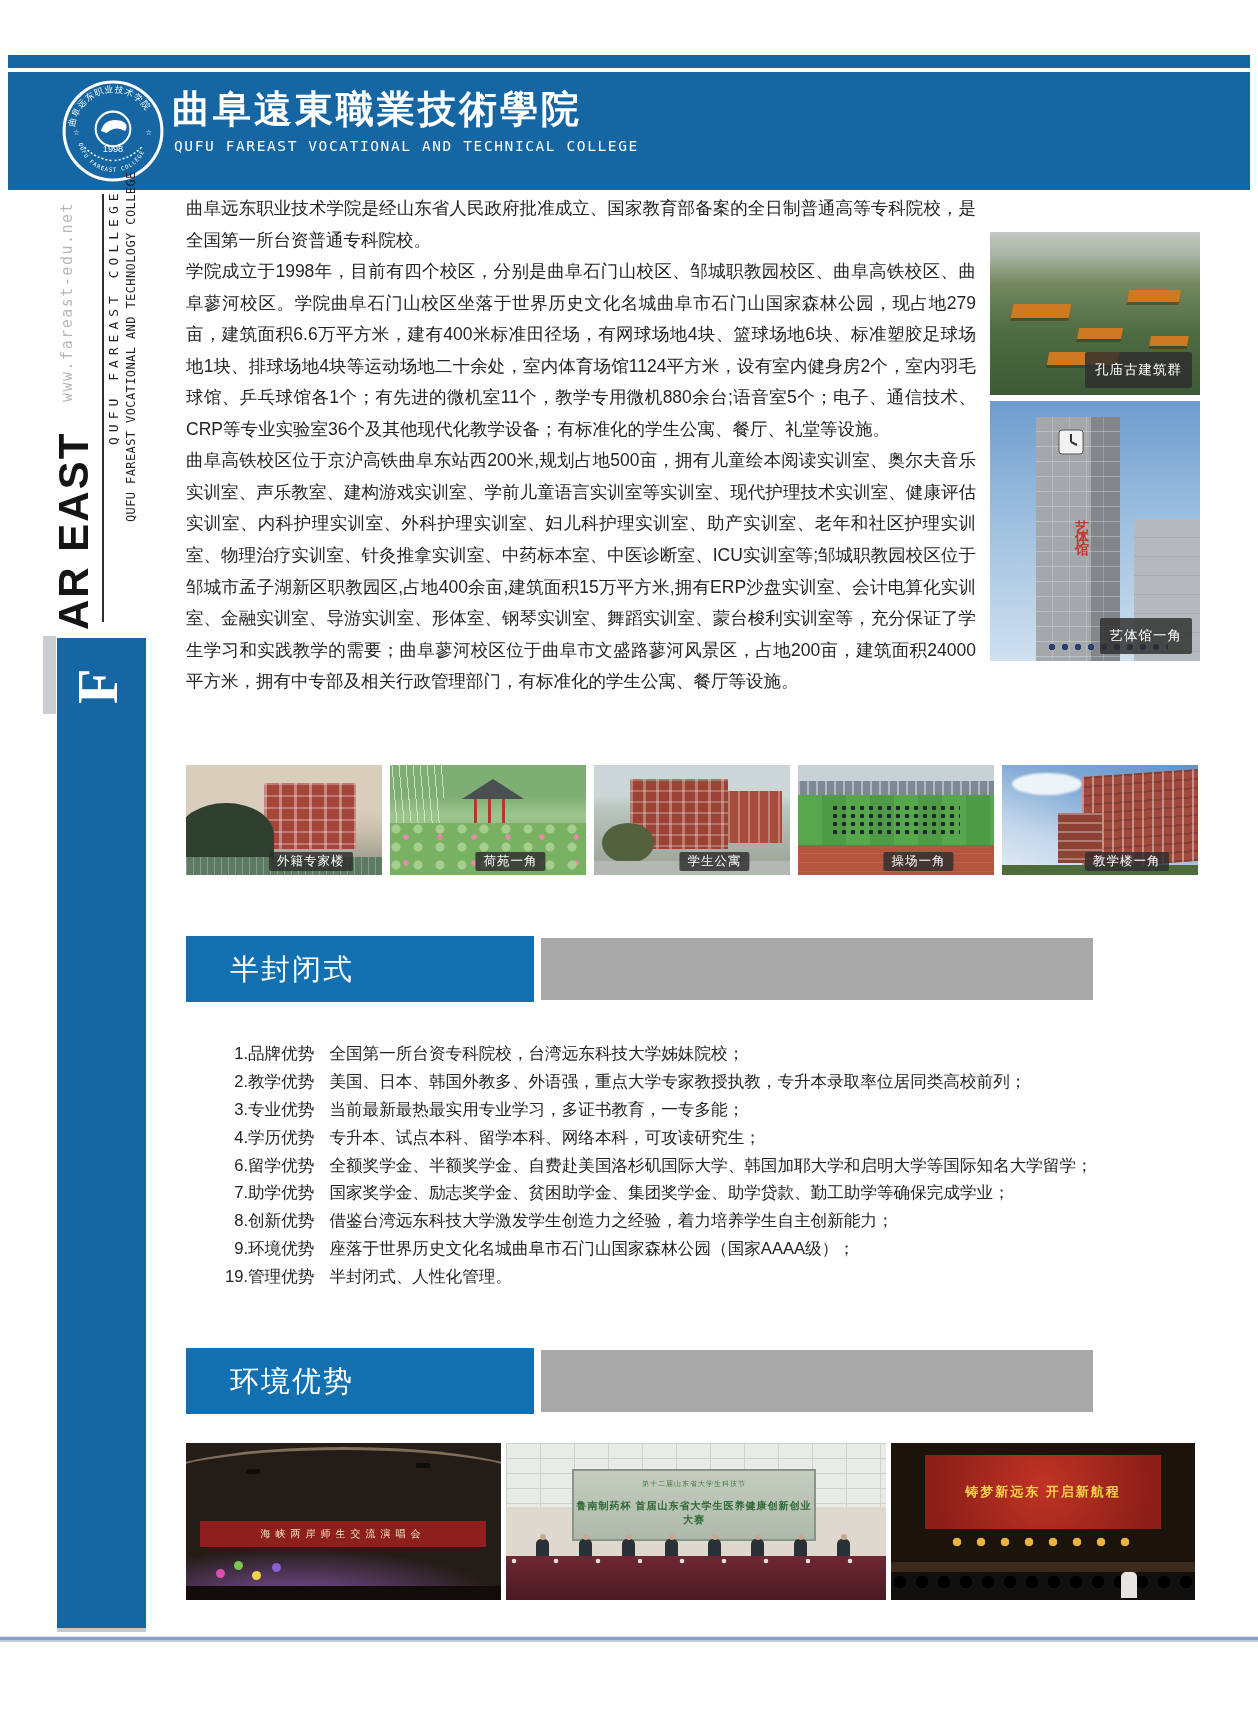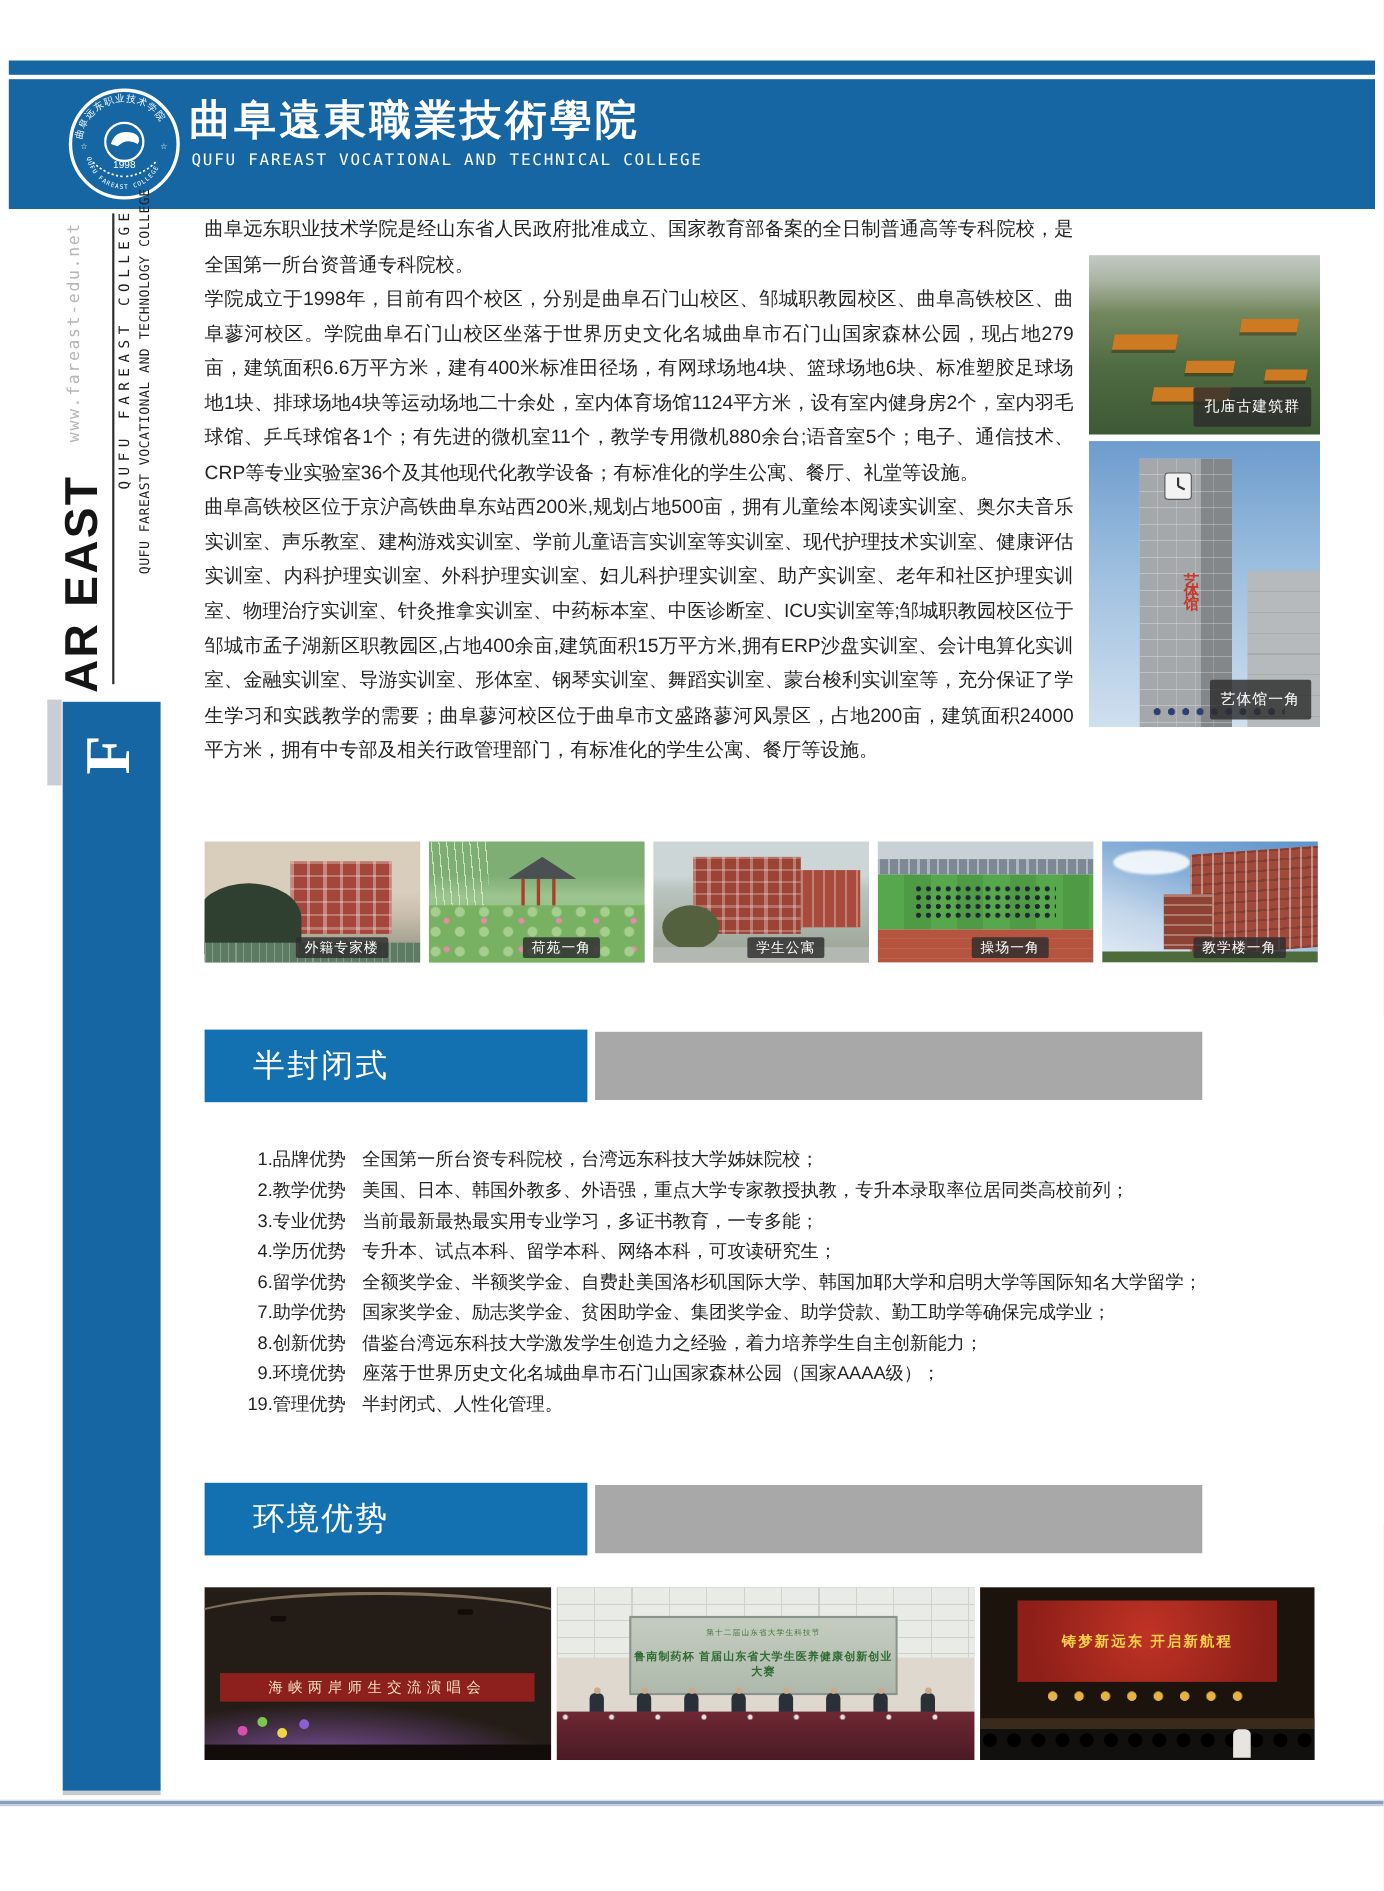--- a/index.html
+++ b/index.html
@@ -137,21 +137,21 @@
   .adv-text{margin-left:15px;}
 
   
   .culture{position:absolute;left:186px;top:1443px;height:157px;display:flex;gap:5px;}
   .culture .fig{height:157px;flex:0 0 auto;}
   .c1{width:315px;background:#241c16;}
   .c1 .arc{position:absolute;left:-12%;top:4px;width:124%;height:70px;border:0;
       border-top:3px solid #7e6e5a;border-radius:50% 50% 0 0;}
   .c1 .fan{position:absolute;width:14px;height:5px;background:#0f0c09;border-radius:2px;}
   .c1 .banner{position:absolute;left:14px;top:78px;width:286px;height:26px;background:#8d1f1c;
-      color:#f3e3c0;font-size:13px;letter-spacing:5px;text-align:center;line-height:26px;white-space:nowrap;}
+      color:#f3e3c0;font-size:10px;letter-spacing:5px;text-align:center;line-height:26px;white-space:nowrap;}
   .c1 .glow{position:absolute;left:0;bottom:0;width:100%;height:52px;
       background:radial-gradient(ellipse at 35% 100%,rgba(140,90,180,.85) 0%,rgba(140,90,180,0) 70%);}
   .c1 .balloon{position:absolute;width:9px;height:9px;border-radius:50%;}
   .c1 .front{position:absolute;left:0;bottom:0;width:100%;height:14px;background:#120d0a;}
 
   .c2{width:380px;background:#ded8cf;}
   .c2 .ceiling{position:absolute;left:0;top:0;width:100%;height:64px;background:#e9ebe7;
       background-image:repeating-linear-gradient(90deg,#cfd1cc 0 1px,transparent 1px 34px),
                        repeating-linear-gradient(180deg,#cfd1cc 0 1px,transparent 1px 15px);}
   .c2 .proj{position:absolute;top:34px;width:12px;height:10px;background:#2b2f33;}

